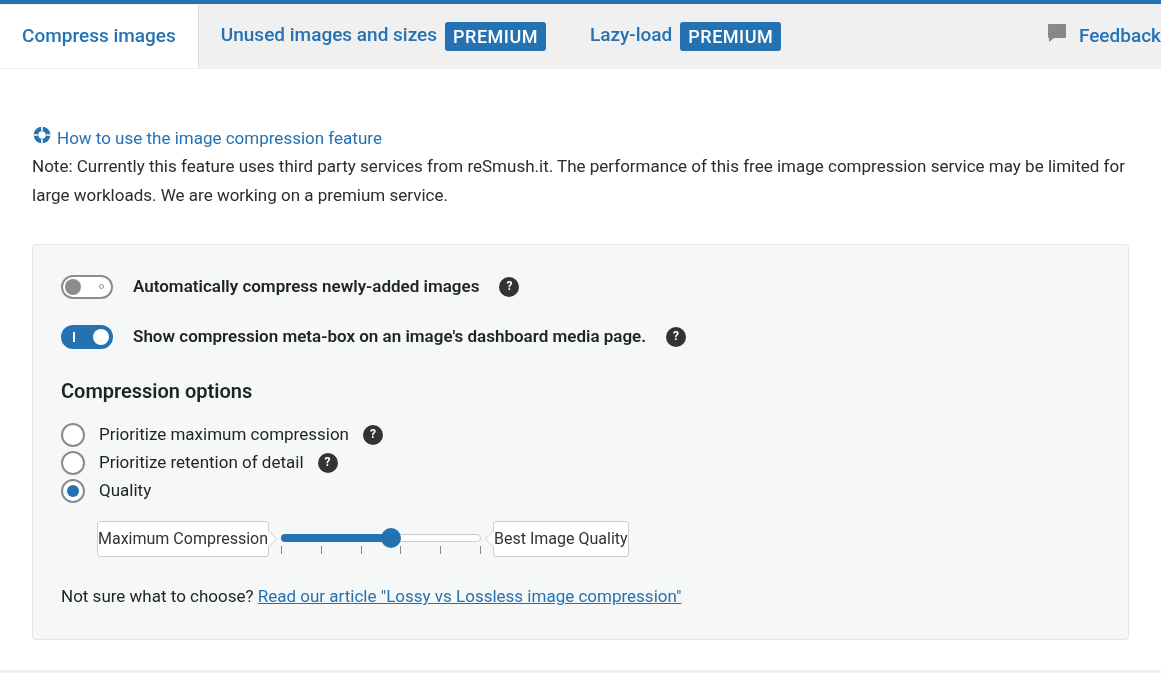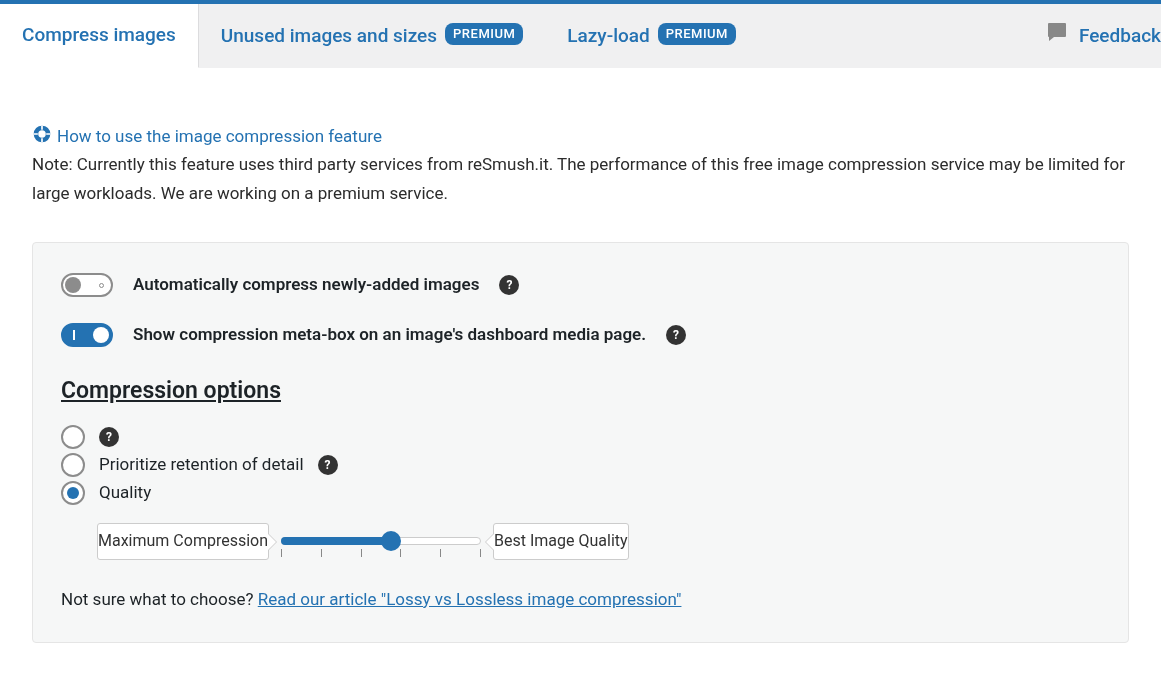--- a/index.html
+++ b/index.html
@@ -32,23 +32,23 @@
     gap: 8px;
   }
   .tab.active {
     background: #fff;
     border-right: 1px solid #dcdcde;
     border-bottom: 1px solid #fff;
   }
   .tab .premium {
     background: #2472b2;
     color: #fff;
-    font-size: 13px;
+    font-size: 18px;
     padding: 2px 8px;
-    border-radius: 8px;
+    border-radius: 3px;
     text-transform: uppercase;
     letter-spacing: 0.5px;
   }
   .tabs-spacer { flex: 1; }
   .feedback {
     display: flex;
     align-items: center;
     gap: 10px;
     color: #2472b2;
     font-size: 19px;
@@ -149,24 +149,23 @@
     width: 20px; height: 20px;
     border-radius: 50%;
     background: #333;
     color: #fff;
     font-size: 12px;
     font-weight: 700;
     cursor: pointer;
   }
 
   .section-h {
-    font-size: 23px;
+    font-size: 20px;
     font-weight: 600;
     margin: 28px 0 18px 0;
-    text-decoration: underline;
   }
 
   .radio-row {
     display: flex;
     align-items: center;
     gap: 14px;
     margin-bottom: 4px;
   }
   .radio {
     width: 24px; height: 24px;
@@ -352,20 +351,21 @@
             <span class="knob"></span>
         </div>
         <span class="toggle-label">Show compression meta-box on an image's dashboard media page.</span>
         <span class="help-icon">?</span>
       </div>
 
       <div class="section-h">Compression options</div>
 
       <div class="radio-row">
         <span class="radio"></span>
+        <span class="radio-label">Prioritize maximum compression</span>
         <span class="help-icon">?</span>
       </div>
       <div class="radio-row">
         <span class="radio"></span>
         <span class="radio-label">Prioritize retention of detail</span>
         <span class="help-icon">?</span>
       </div>
       <div class="radio-row">
         <span class="radio selected">
             <span class="dot"></span>

